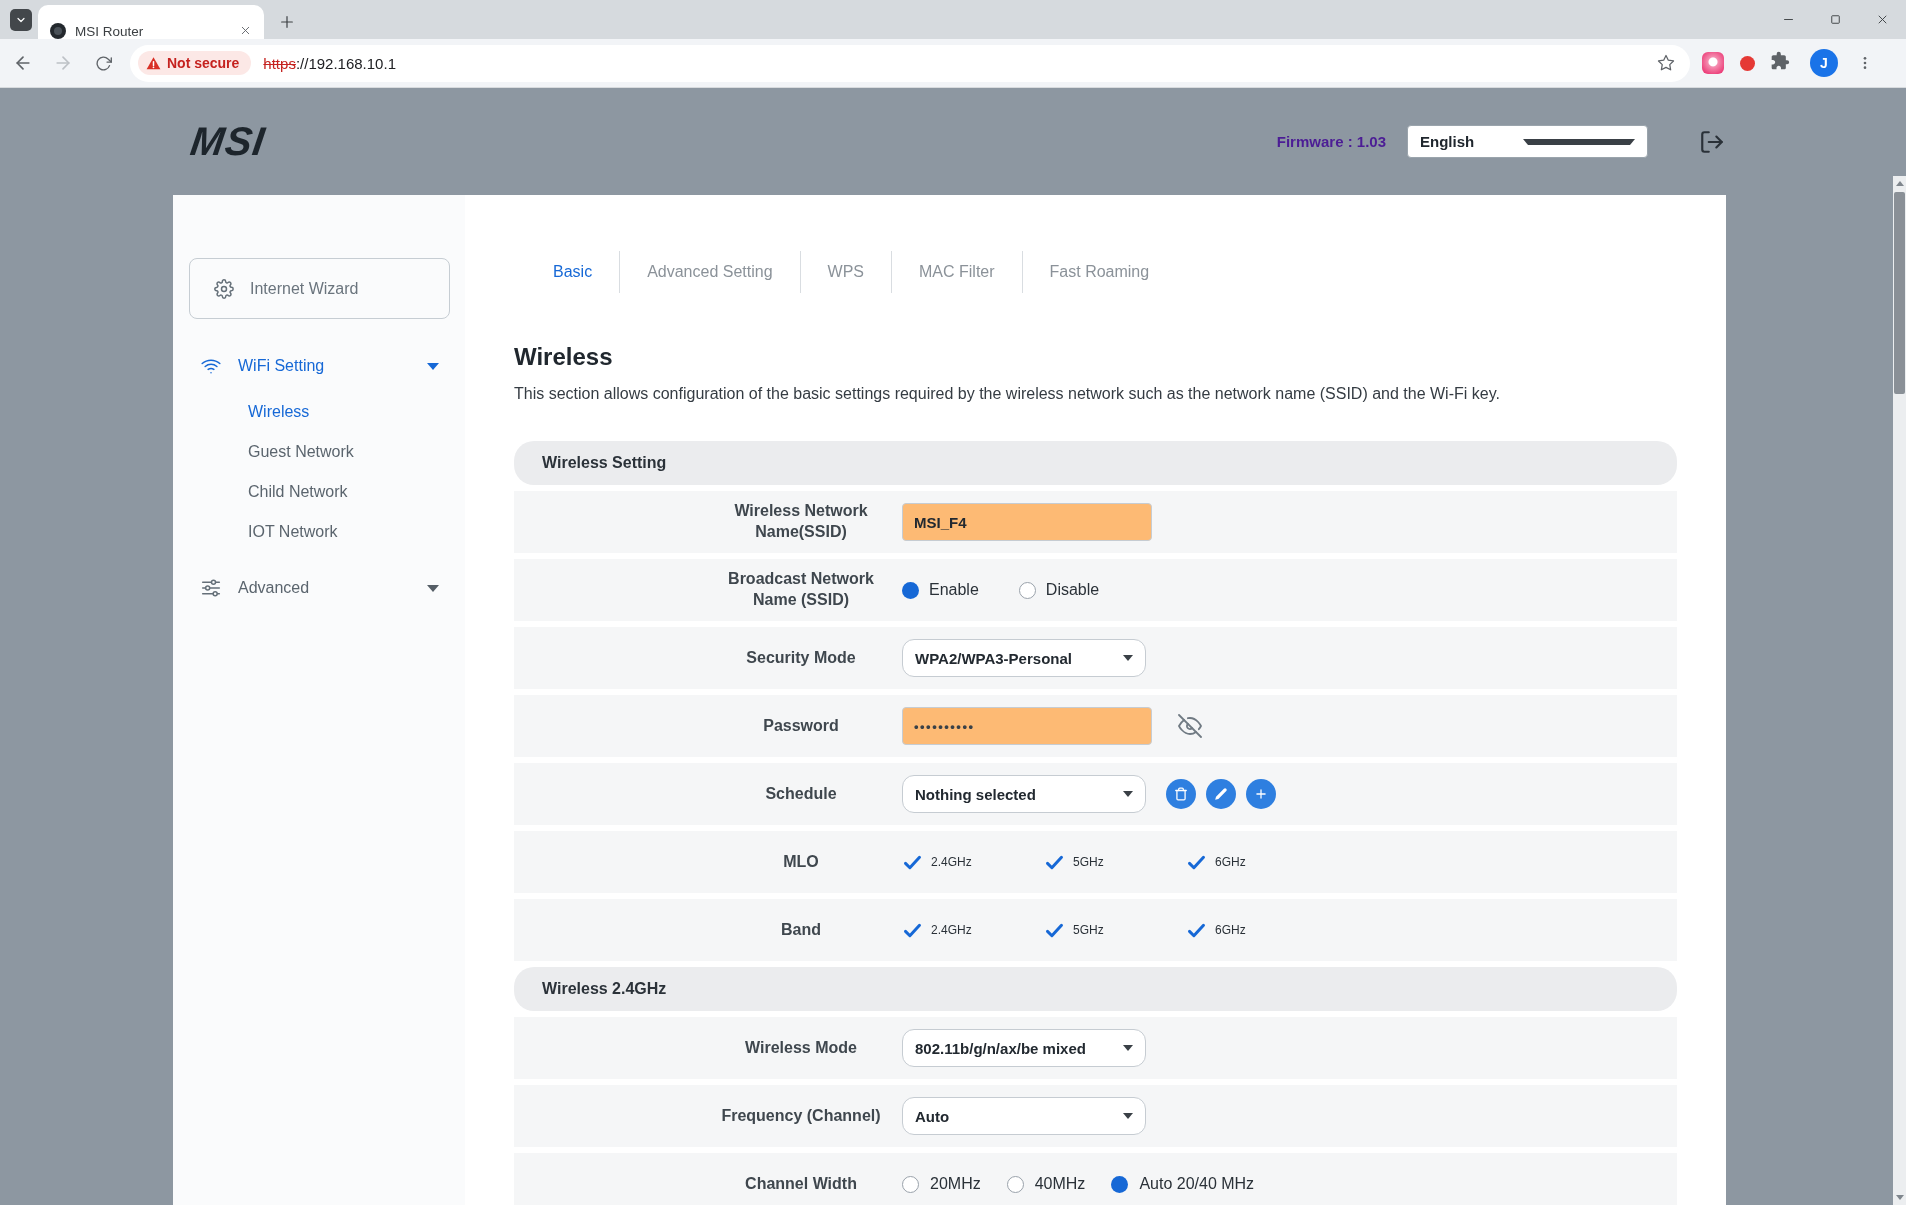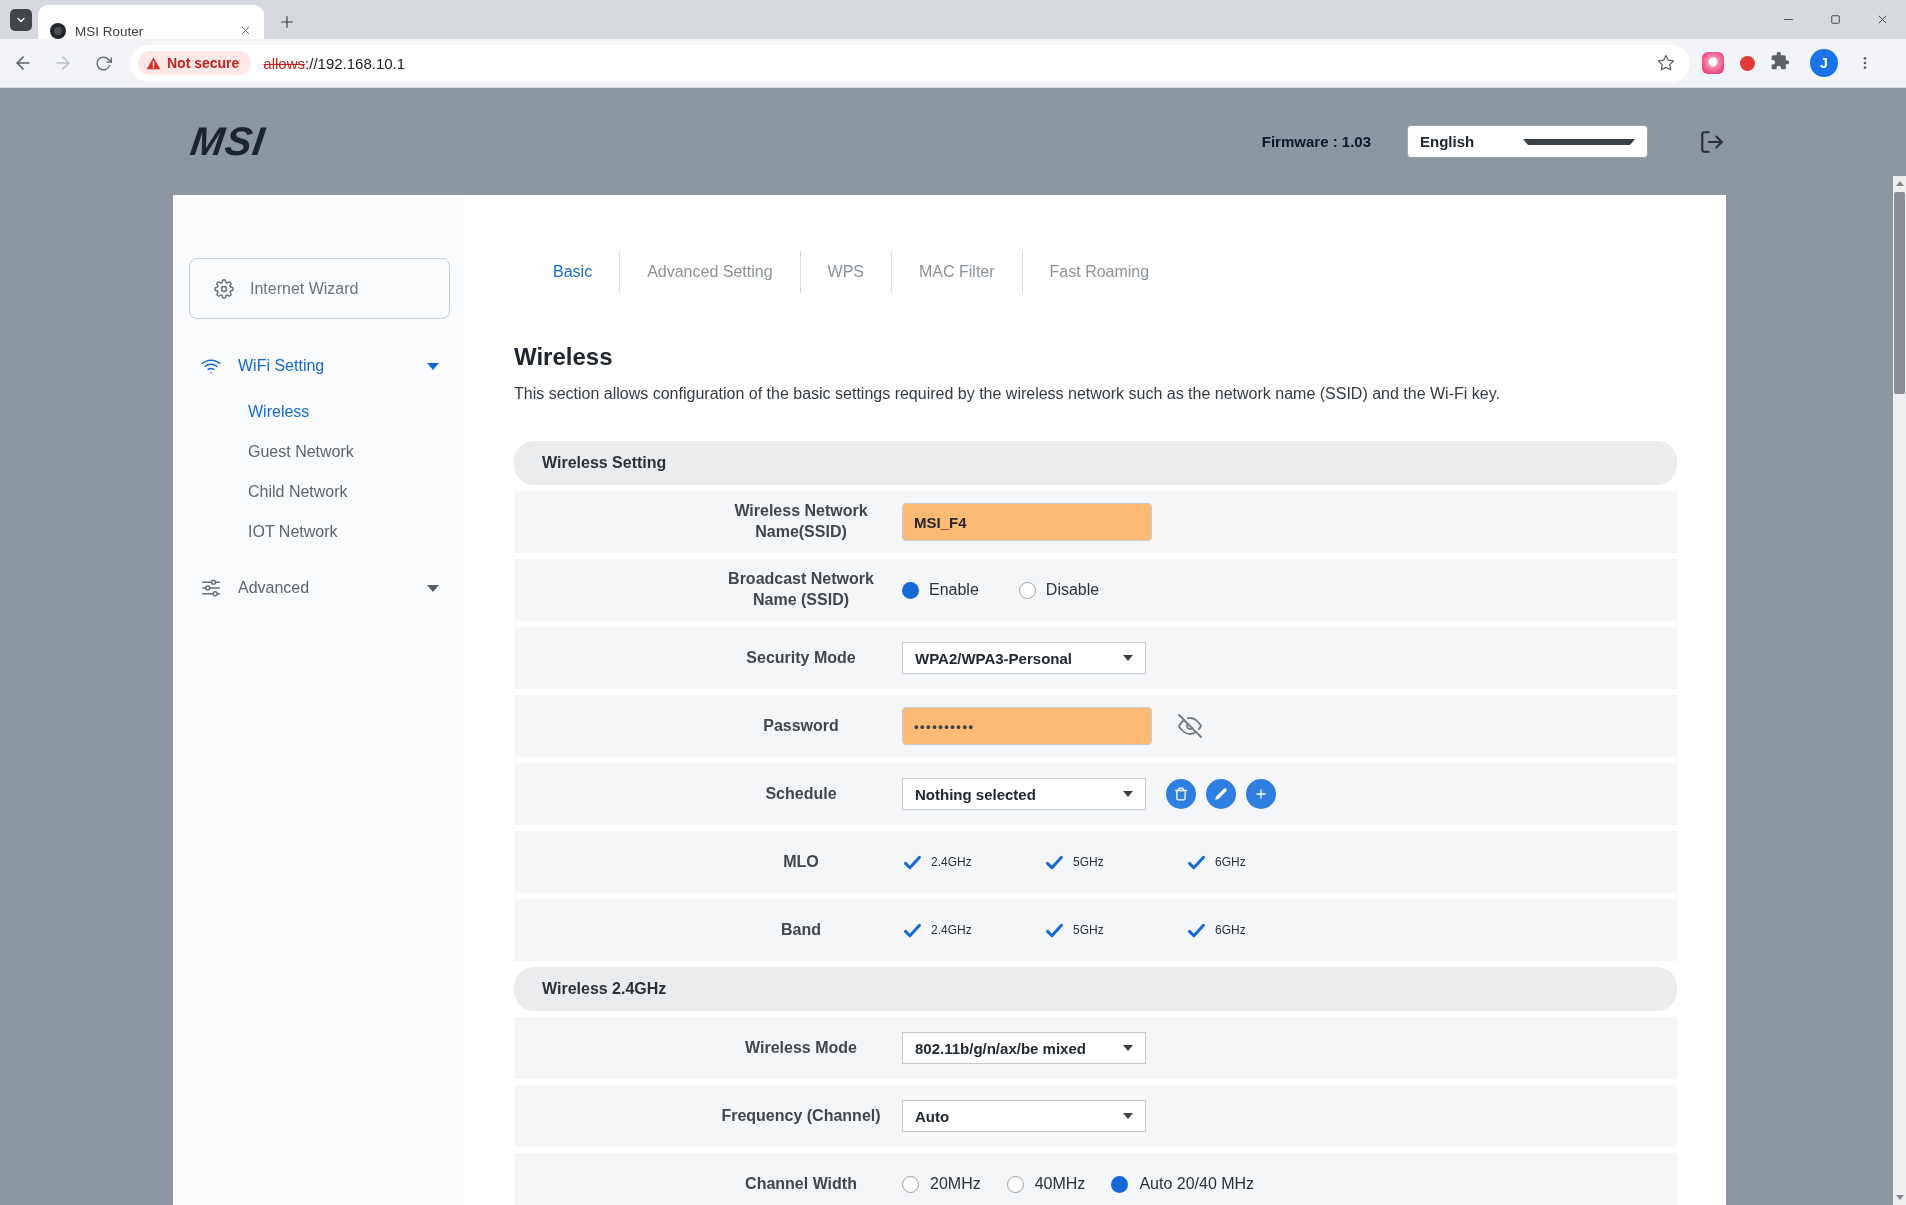--- a/index.html
+++ b/index.html
@@ -44,21 +44,21 @@
   .puzzle svg { width:20px; height:20px; fill:#5f6368; }
   .avatar { width:28px; height:28px; border-radius:50%; background:#1a73e8; color:#fff; font-size:14px; font-weight:700; display:flex; align-items:center; justify-content:center; margin-left:8px; }
   .kebab { width:22px; height:28px; display:flex; align-items:center; justify-content:center; margin:0 8px 0 4px; }
   .kebab svg { width:16px; height:16px; fill:#5f6368; }
 
   
   .pagearea { position:absolute; top:88px; left:0; right:0; bottom:0; background:#8d97a1; }
   .site-header { position:absolute; top:0; left:173px; right:180px; height:107px; display:flex; align-items:center; }
   .msi-logo { margin-left:18px; font-size:40px; font-weight:900; font-style:italic; letter-spacing:1px; transform:skewX(-8deg); color:#1d252c; }
   .header-right { margin-left:auto; display:flex; align-items:center; }
-  .fw-label { font-size:15px; font-weight:700; color:#0f172a; margin-right:36px; }
+  .fw-label { font-size:15px; font-weight:700; color:#4c1d95; margin-right:21px; }
   .lang-select { width:241px; height:33px; background:#fff; border:1px solid #9aa4ac; border-radius:4px; display:flex; align-items:center; padding:0 12px; }
   .lang-select span { font-size:15px; font-weight:600; color:#20272e; flex:1; }
   .logout-btn { margin-left:50px; width:28px; height:28px; display:flex; align-items:center; justify-content:center; }
   .logout-btn svg { width:26px; height:26px; stroke:#2a3138; fill:none; stroke-width:2; stroke-linecap:round; stroke-linejoin:round; }
 
   .card { position:absolute; top:107px; left:173px; right:180px; bottom:0; background:#fff; display:flex; overflow:hidden; }
 
   
   .sidebar { width:292px; flex:0 0 auto; background:#fafbfc; padding-top:63px; }
   .wizard-box { margin:0 15px 0 16px; height:61px; border:1px solid #c6cdd3; border-radius:8px; display:flex; align-items:center; gap:16px; padding-left:24px; color:#6a747d; }
@@ -86,21 +86,21 @@
   .tab-item.is-active { color:#1668d6; font-weight:500; }
   .page-title { margin-top:50px; font-size:24px; font-weight:700; color:#20272e; }
   .page-desc { margin-top:14px; font-size:16px; color:#353c43; }
   .secbar { margin-top:38px; height:44px; background:#ebecee; display:flex; align-items:center; padding-left:28px; font-size:16px; font-weight:700; color:#2b3239;border-radius:20px; }
   .secbar.second { margin-top:6px; }
   .row { margin-top:6px; min-height:62px; background:#f5f6f7; display:flex; align-items:center; padding-left:196px; }
   .flabel { width:192px; font-size:16px; font-weight:600; color:#3f474e; line-height:1.3; padding-right:10px;text-align:center; }
   .fctrl { flex:1; display:flex; align-items:center; }
   .tinput { width:250px; height:38px; border:1px solid #c6ccd2; border-radius:4px; background:#fdba74; padding:0 11px; font-family:"Liberation Sans",sans-serif; font-size:15px; font-weight:700; color:#222930; outline:none; }
   .tinput.pwd { font-size:13px; letter-spacing:1.5px; color:#3a4147; }
-  .select { width:244px; height:32px; border:1px solid #c6ccd2; border-radius:0; background:#fff; display:flex; align-items:center; padding:8px 12px; }
+  .select { width:244px; height:38px; border:1px solid #c6ccd2; border-radius:12px; background:#fff; display:flex; align-items:center; padding:8px 12px; }
   .select span.val { flex:1; font-size:15px; font-weight:700; color:#222930; white-space:nowrap; overflow:hidden; }
   .caret { width:0; height:0; border-left:5px solid transparent; border-right:5px solid transparent; border-top:6px solid #3a4046; }
   .radio { width:17px; height:17px; border-radius:50%; border:1.5px solid #9aa2ab; background:#fff; flex:0 0 auto; }
   .radio.on { border:none; background:#1668d6; }
   .opt { display:flex; align-items:center; gap:10px; margin-right:40px; }
   .opt-label { font-size:16px; color:#2a3138; }
   .cw .opt { margin-right:26px;gap:11px; }
   .check-item { display:flex; align-items:center; width:142px; }
   .check { width:21px; height:21px; stroke:#1668d6; fill:none; stroke-width:3.4; stroke-linecap:round; stroke-linejoin:round; flex:0 0 auto; }
   .check-label { font-size:12px; font-weight:500; color:#2a3138; margin-left:8px; }
@@ -190,21 +190,21 @@
     </div>
     <div class="omnibox">
       <span class="sec-chip">
         <svg viewBox="0 0 24 24">
           <path d="M12 2 L23 21 H1 Z" fill="#d93025"></path>
           <line x1="12" y1="9" x2="12" y2="15" stroke="#fff" stroke-width="2.4" stroke-linecap="round"></line>
           <circle cx="12" cy="18" r="1.4" fill="#fff"></circle>
         </svg>
         <span>Not secure</span>
       </span>
-      <span class="url"><span class="scheme">allows</span><span>://192.168.10.1</span></span>
+      <span class="url"><span class="scheme">https</span><span>://192.168.10.1</span></span>
       <span class="star-btn">
         <svg viewBox="0 0 24 24">
             <polygon points="12 2 15.09 8.26 22 9.27 17 14.14 18.18 21.02 12 17.77 5.82 21.02 7 14.14 2 9.27 8.91 8.26 12 2"></polygon>
           </svg>
       </span>
     </div>
     <div class="ext-area">
       <span class="ext-pink"></span>
       <span class="ext-red">
           <i></i>

